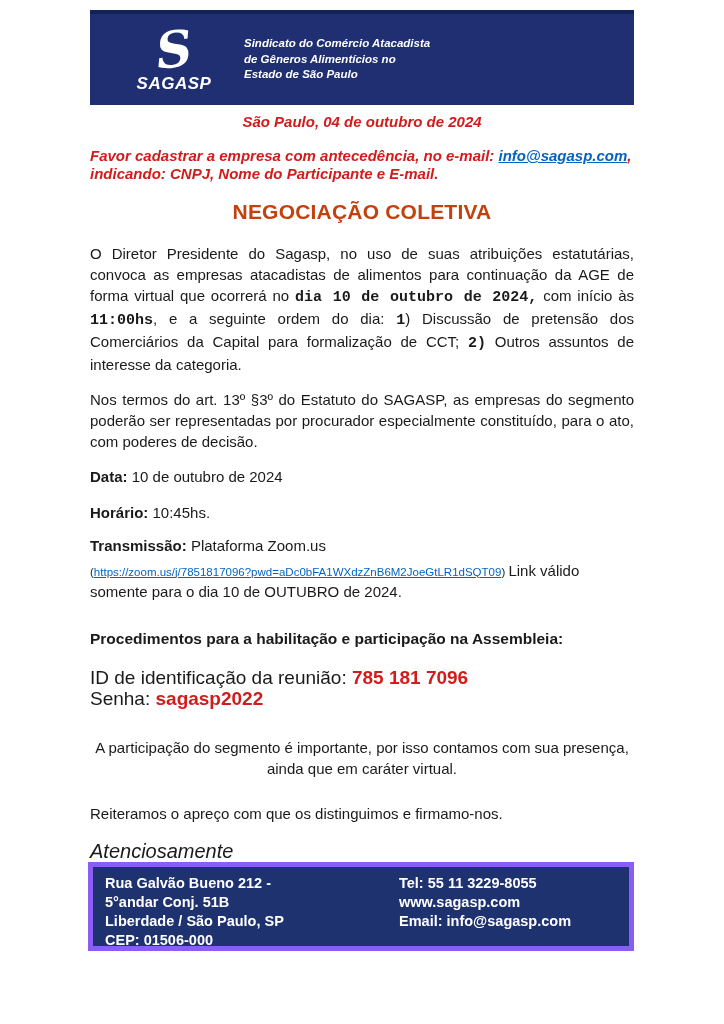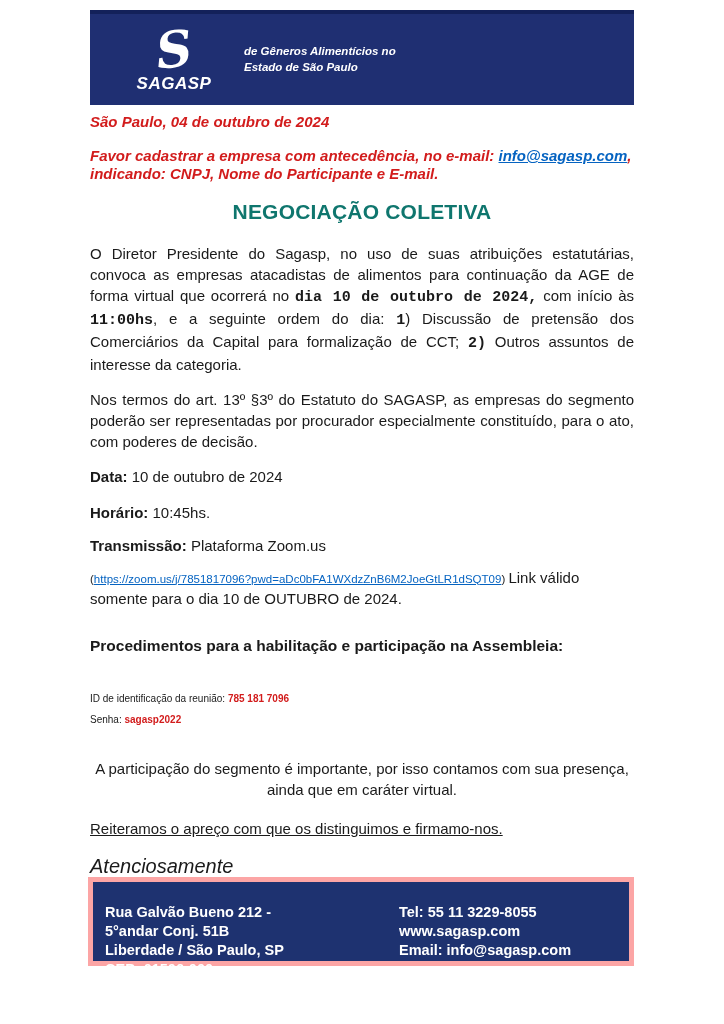--- a/index.html
+++ b/index.html
@@ -51,82 +51,84 @@
   }
 
   
   .content { margin: 0 90px; }
   .b { font-weight: bold; font-family: Liberation Mono, monospace; }
 
   .dateline {
     margin-top: 8px;
     font-size: 15px; font-weight: bold; font-style: italic;
     color: #d21c1c;
+    text-align: center;
   }
   .notice {
     margin-top: 17px;
     font-size: 15px; font-weight: bold; font-style: italic;
     color: #d21c1c; line-height: 1.22;
   }
   .notice a, .link-blue {
     color: #0563c1; text-decoration: underline; cursor: pointer;
   }
   .doc-title {
     margin-top: 16px;
     text-align: center;
     font-size: 21px; font-weight: bold;
-    color: #0f766e;
+    color: #c2410c;
     letter-spacing: 0.2px;
   }
   p.body-p {
     font-size: 15px; line-height: 21px;
     text-align: justify;
   }
   .mt-p1 { margin-top: 19px; }
   .mt-p2 { margin-top: 14px; }
   .label-line { font-size: 15px; line-height: 21px; }
   .lbl { font-weight: bold; }
   .data-line { margin-top: 14px; }
   .horario-line { margin-top: 15px; }
   .transmissao-line { margin-top: 12px; }
-  .link-line { margin-top: 12px; font-size: 15px; line-height: 20px; }
+  .link-line { margin-top: 5px; font-size: 15px; line-height: 20px; }
   .link-small { font-size: 11.5px; color: #222; }
   .link-small a { color: #0563c1; text-decoration: underline; }
   .procedures { margin-top: 26px; font-size: 15.5px; font-weight: bold; line-height: 21px; }
-  .id-block { margin-top: 32px; font-size: 10px; line-height: 21px; }
+  .id-block { margin-top: 18px; font-size: 19px; line-height: 21px; }
   .red-strong { color: #d21c1c; font-weight: bold; }
   .mt-p3 { margin-top: 28px; }
-  .mt-p4 { margin-top: 18px; text-decoration: underline; }
+  .mt-p4 { margin-top: 24px; }
   .closing { margin-top: 17px; font-size: 20px; line-height: 20px; font-style: italic; }
 
   
   .footer-box {
     margin: 1px 90px 0 88px;
     height: 89px;
     background: #1e3270;
-    border: 5px solid #fca5a5;
+    border: 5px solid #8b5cf6;
     display: flex;
     color: #fff;
-    padding: 21px 12px 7px 12px;
+    padding: 7px 12px 7px 12px;
   }
   .footer-col { font-size: 14.5px; font-weight: 600; line-height: 1.32; }
   .footer-col.addr { flex: 1 1 auto; }
   .footer-col.contact { flex: 0 0 auto; width: 218px; }
 </style>
 </head>
 <body>
 
 <div class="page">
 
   <div class="header-band">
     <div class="logo-block">
       <span class="logo-glyph">S</span>
       <span class="logo-word">SAGASP</span>
     </div>
     <div class="org-name">
+      <div>Sindicato do Comércio Atacadista</div>
       <div>de Gêneros Alimentícios no</div>
       <div>Estado de São Paulo</div>
     </div>
     <div class="bulletin-title">
     </div>
   </div>
 
   <div class="content">
 
     <div class="dateline">São Paulo, 04 de outubro de 2024</div>

